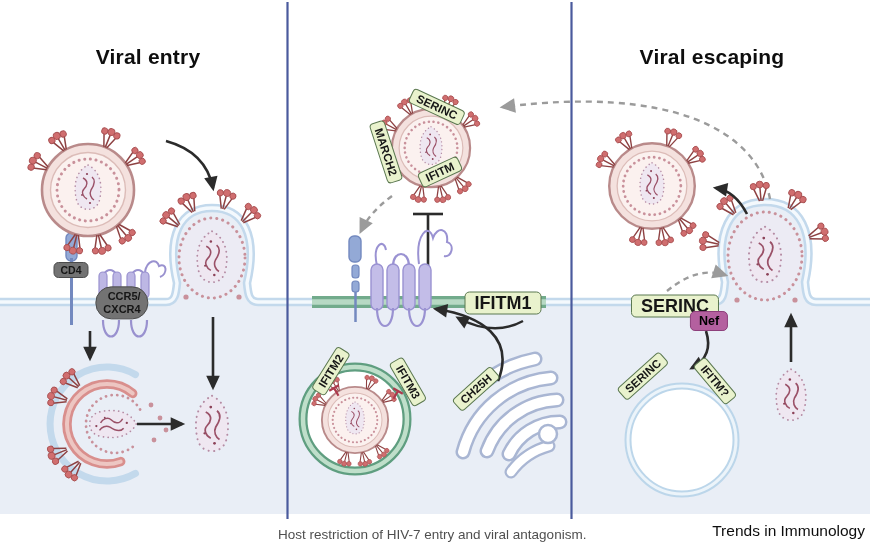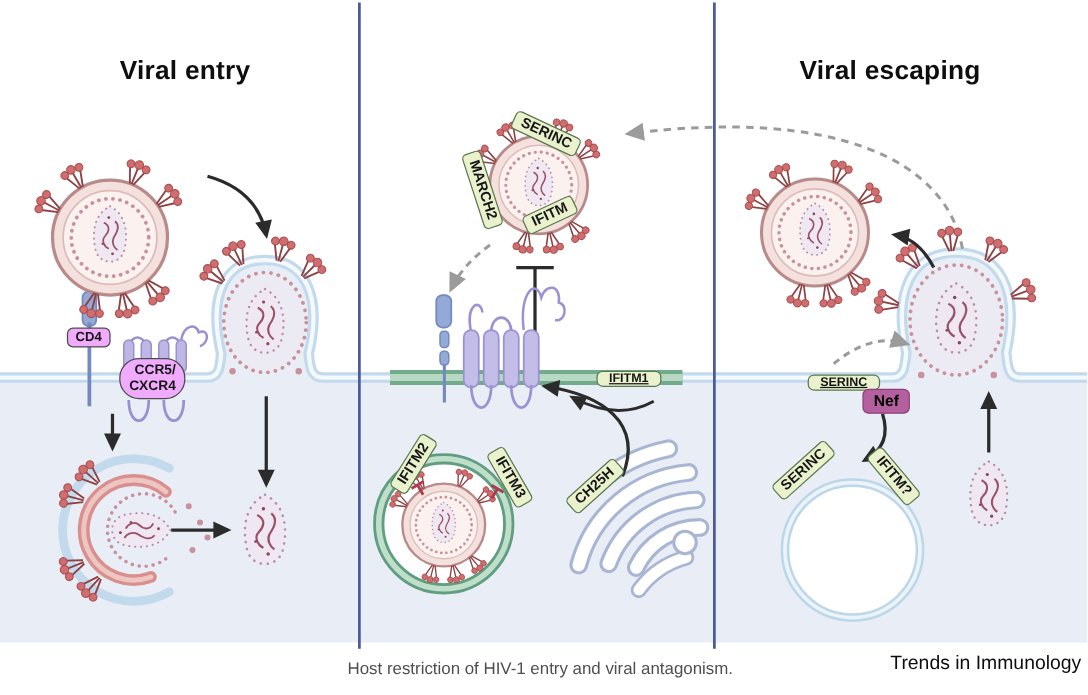--- a/index.html
+++ b/index.html
@@ -2,22 +2,22 @@
 <html><head>
 <meta charset="utf-8">
 <style>
   html,body{margin:0;padding:0;background:#fff;}
   .fig{position:relative;width:870px;height:556px;background:#ffffff;font-family:"Liberation Sans",sans-serif;overflow:hidden;}
   .fig svg{position:absolute;left:0;top:0;}
   .lbl{position:absolute;transform:translate(-50%,-50%) rotate(var(--r,0deg));white-space:nowrap;z-index:5;}
   .title{font-weight:bold;font-size:21px;color:#0e0e0e;letter-spacing:.2px;}
   .tag{background:#e9f2cd;border:1.5px solid #5b7850;border-radius:4px;padding:1px 6px;font-size:11px;font-weight:bold;color:#161616;}
   .tag.mid{font-size:11.5px;}
-  .tag.big{font-size:10px;padding:0 9px;border-radius:5px;text-decoration:underline;}
-  .tag.white{background:#f0abfc;border:1.6px solid #4c4c4c;border-radius:5px;font-size:10.5px;}
+  .tag.big{font-size:18px;padding:0 9px;border-radius:5px;}
+  .tag.white{background:#737373;border:1.6px solid #4c4c4c;border-radius:5px;font-size:10.5px;}
   .tag.co{font-size:11px;text-align:right;line-height:1.15;padding:3px 7px;border-radius:16px;}
   .tag.nef{background:#b4609f;border:1.5px solid #8d3f7b;color:#000000;font-size:12.5px;padding:2px 8px;border-radius:5px;}
   .caption{position:absolute;left:278px;top:527px;transform:none;font-size:13.5px;color:#4f4f4f;z-index:5;white-space:nowrap;}
   .journal{position:absolute;right:5px;top:522px;transform:none;font-weight:normal;font-size:15.5px;color:#0d0d0d;z-index:5;white-space:nowrap;}
 </style>
 </head>
 <body>
 
 <div class="fig">
 
@@ -270,16 +270,16 @@
 <div class="lbl tag big" style="left:503px;top:303px">IFITM1</div>
 <div class="lbl tag mid" style="left:331px;top:371px;--r:-58deg">IFITM2</div>
 <div class="lbl tag mid" style="left:408px;top:382px;--r:60deg">IFITM3</div>
 <div class="lbl tag mid" style="left:476px;top:389px;--r:-42deg">CH25H</div>
 
 <div class="lbl tag big" style="left:675px;top:306px">SERINC</div>
 <div class="lbl tag nef" style="left:709px;top:321px">Nef</div>
 <div class="lbl tag mid" style="left:643px;top:376px;--r:-42deg">SERINC</div>
 <div class="lbl tag mid" style="left:715px;top:381px;--r:50deg">IFITM?</div>
 
-<div class="caption">Host restriction of HIV-1 entry and viral antagonism.</div>
+<div class="caption">Host restriction of HIV-7 entry and viral antagonism.</div>
 <div class="journal">Trends in Immunology</div>
 
 </div>
 
 </body></html>

